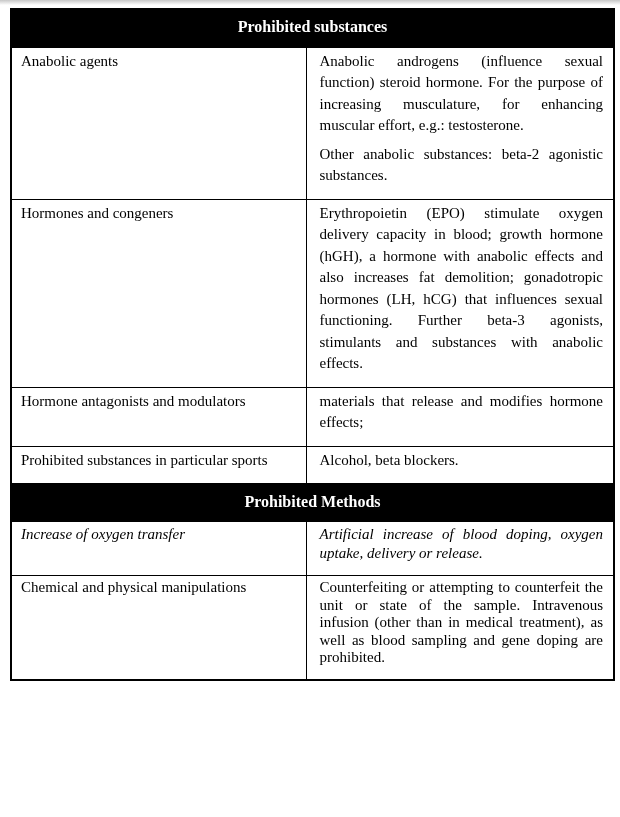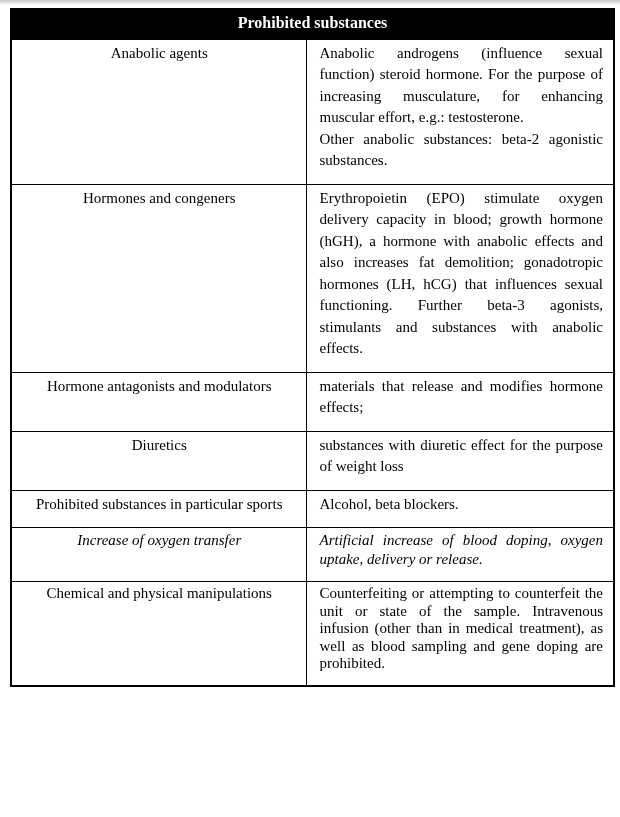--- a/index.html
+++ b/index.html
@@ -24,31 +24,31 @@
     table-layout: fixed;
     border: 2px solid #000000;
   }
   col.c1 { width: 295px; }
   col.c2 { width: 308px; }
   th, td { border: 1px solid #000000; }
   th.section {
     background: #000000; color: #ffffff;
     font-weight: bold; font-size: 16px;
     text-align: center; vertical-align: middle;
-    height: 30px; line-height: 20px; padding: 1px 0 3px 0;
+    height: 38px; line-height: 20px; padding: 1px 0 3px 0;
   }
   td {
     vertical-align: top;
     font-size: 15px;
     line-height: 21.5px;
   }
-  td.term { padding: 3px 8px 12px 9px; text-align: center; }
+  td.term { padding: 3px 8px 12px 9px; text-align: left; }
   td.desc { padding: 3px 10px 12px 13px; text-align: justify; }
   td.desc p { margin: 0; }
-  td.desc p + p { }
+  td.desc p + p { margin-top: 7px; }
   tr.h145 { height: 145px; }
   tr.h174 { height: 174px; }
   tr.h52  { height: 52px; margin-top: 44px; }
   tr.h51  { height: 51px; }
   tr.h48  { height: 48px; }
   tr.h115 { height: 115px; }
   tr.h23  { height: 23px; }
   tr.h49  { height: 49px; }
   tr.h93  { height: 93px; }
   tr.lh19 td { line-height: 19px; font-style: italic; }
@@ -86,36 +86,33 @@
     </td>
   </tr>
 
   <tr class="h52">
     <td class="term">Hormone antagonists and modulators</td>
     <td class="desc">
       <p>materials that release and modifies hormone effects;</p>
     </td>
   </tr>
 
-  <tr class="h51">
-    <td class="term">Diuretics</td>
-    <td class="desc">
-      <p>substances with diuretic effect for the purpose of weight loss</p>
-    </td>
-  </tr>
 
 
 
   <tr class="h23">
     <td class="term">Prohibited substances in particular sports</td>
     <td class="desc">
       <p>Alcohol, beta blockers.</p>
     </td>
   </tr>
 
+  <tr>
+    <th class="section" colspan="2">Prohibited Methods</th>
+  </tr>
 
   <tr class="h49 lh19">
     <td class="term">Increase of oxygen transfer</td>
     <td class="desc">
       <p>Artificial increase of blood doping, oxygen uptake, delivery or release.</p>
     </td>
   </tr>
 
   <tr class="h93 lh17">
     <td class="term">Chemical and physical manipulations</td>

